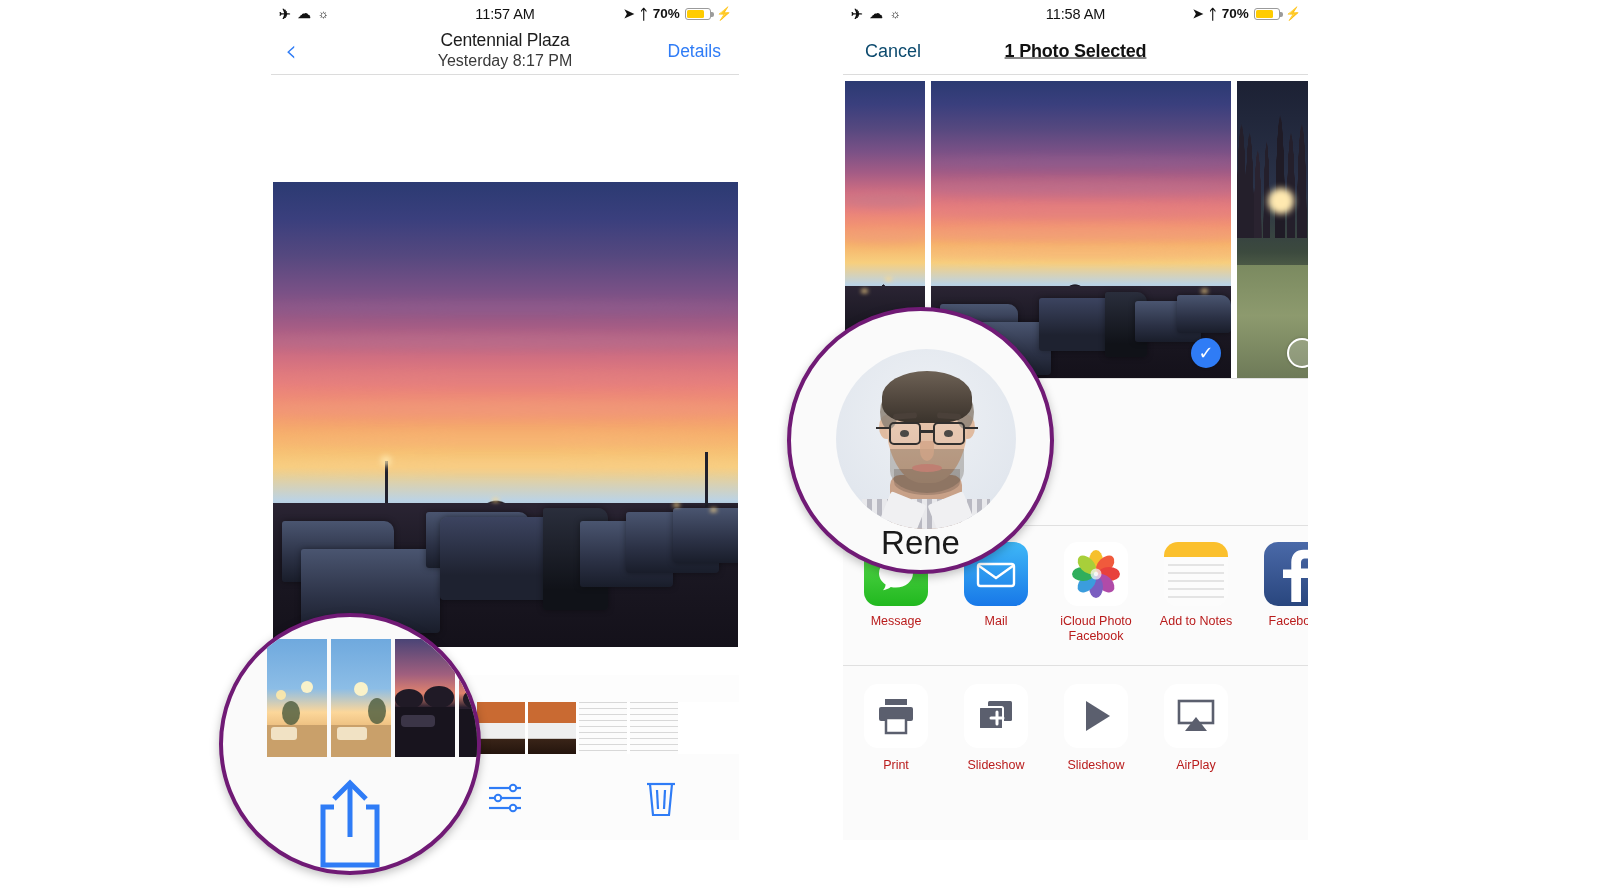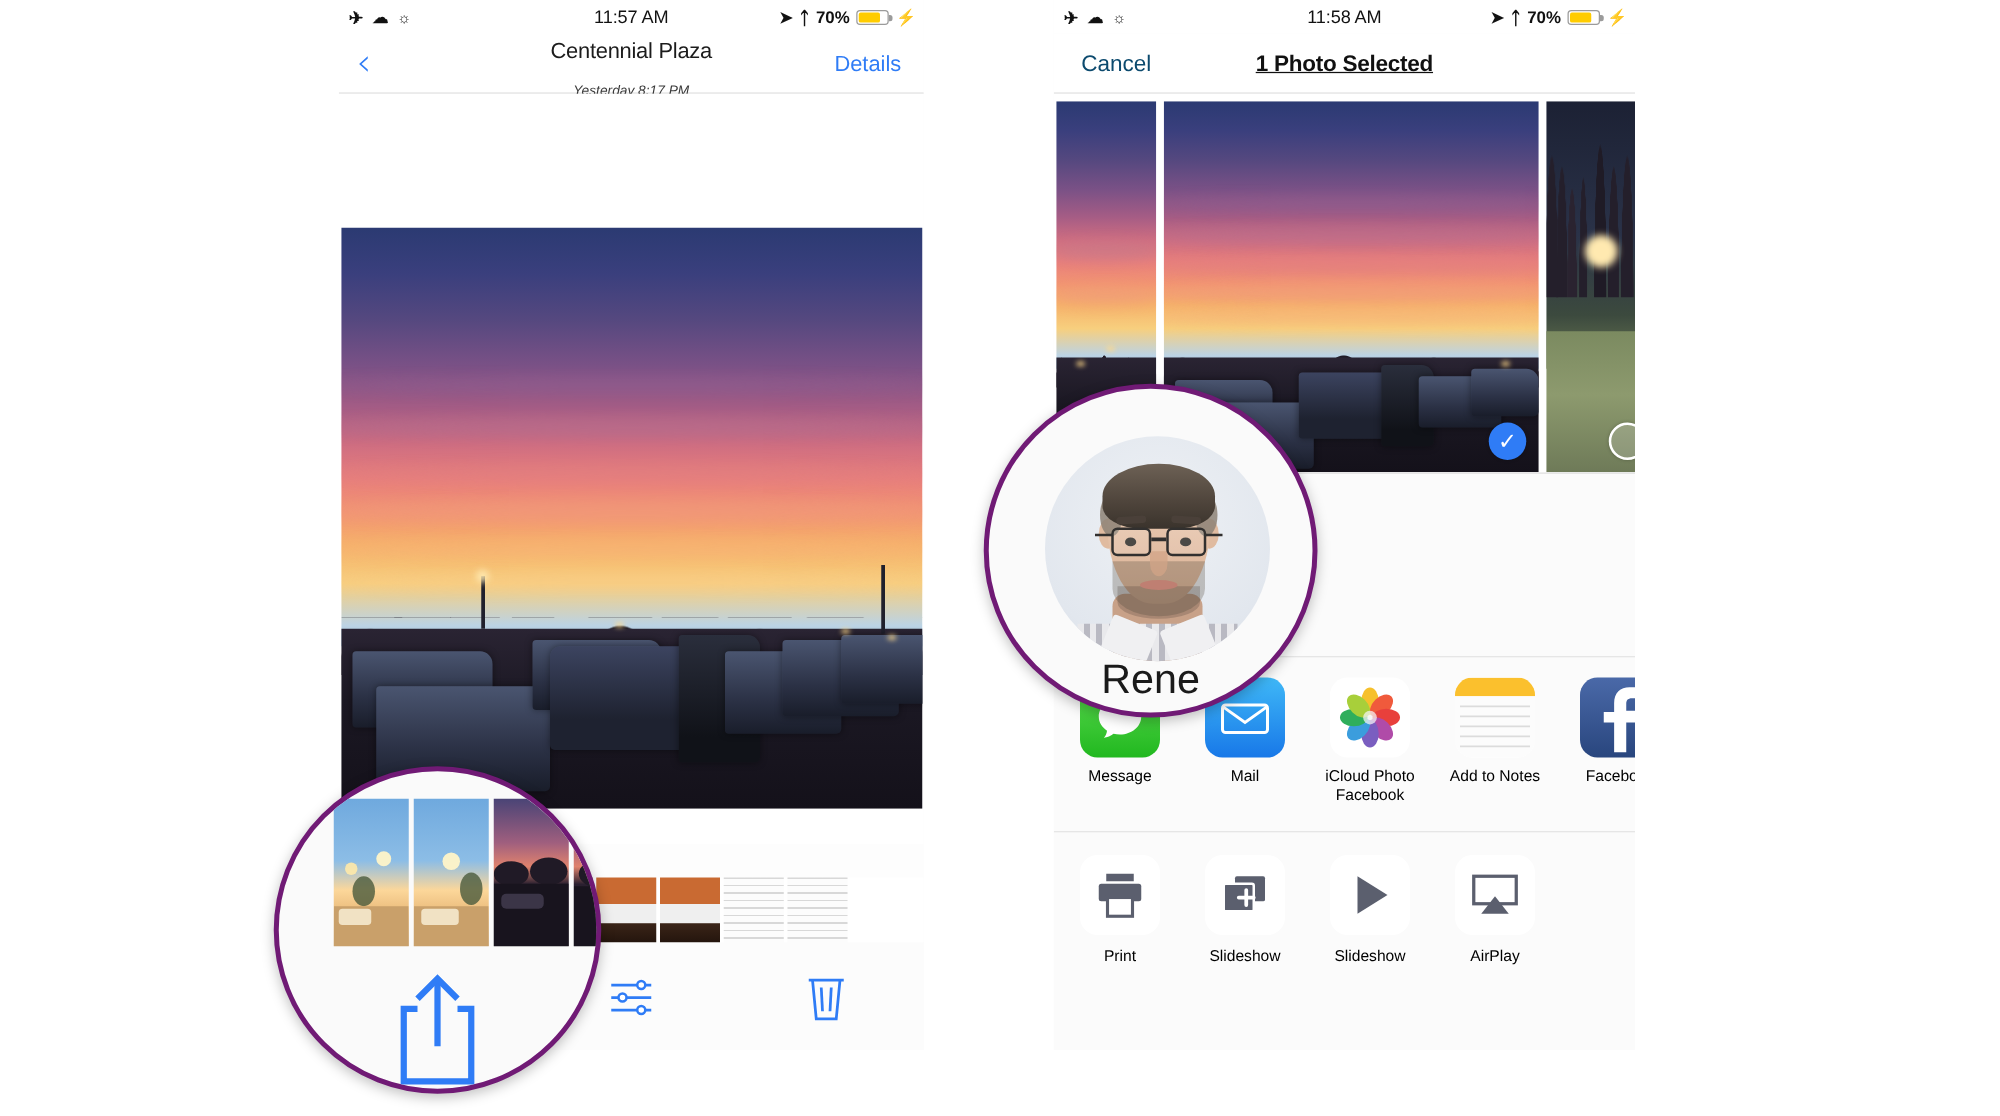--- a/index.html
+++ b/index.html
@@ -55,21 +55,21 @@
     position: relative; height: 48px; background:#ffffff;
     border-bottom: 1px solid #dcdcdc;
   }
   .nav-back {
     position:absolute; left: 14px; top: 50%; transform: translateY(-50%);
     color: #2f7cf6; font-size: 30px; font-weight: 300; line-height: 1;
     font-family: "DejaVu Sans", sans-serif;
   }
   .nav-title-wrap { position:absolute; left:0; right:0; top: 3px; text-align:center; }
   .nav-title { font-size: 17.5px; color:#1c1c1c; font-weight: 400; letter-spacing:-0.2px;}
-  .nav-sub { font-size: 11px; color:#3a3a3a; margin-top: 16px; font-style: italic; }
+  .nav-sub { font-size: 16px; color:#3a3a3a; margin-top: 1px; }
   .nav-right {
     position:absolute; right: 18px; top: 50%; transform: translateY(-50%);
     color: #2f7cf6; font-size: 17.5px; padding-left: 24px;
   }
 
   
   .photo-area { position: relative; height: 600px; background:#fff; }
   .main-photo {
     position:absolute; left: 2px; top: 107px; width: 465px; height: 465px;
     overflow:hidden;
@@ -179,21 +179,21 @@
   .share-sec {
     position:relative; background:#fbfbfb; height: 140px;
     padding: 16px 0 0 14px; display:flex; gap: 22px; overflow:hidden;
     border-bottom: 1px solid #e0e0e0;
   }
   .share-item { width: 78px; text-align:center; flex:0 0 auto; }
   .share-ic {
     width: 64px; height: 64px; border-radius: 14px; margin: 0 auto 8px;
     display:flex; align-items:center; justify-content:center; overflow:hidden;
   }
-  .share-lab { font-size: 12.5px; color:#000000; line-height: 1.2; }
+  .share-lab { font-size: 12.5px; color:#b91c1c; line-height: 1.2; }
 
   .ic-message { background: linear-gradient(180deg,#5fdc53 0%, #21b81f 100%); }
   .ic-mail    { background: linear-gradient(180deg,#3fb8f7 0%, #1878e8 100%); }
   .ic-icloud  { background:#fff; }
   .ic-notes   { background:#fff; position:relative; }
   .ic-fb      { background: linear-gradient(180deg,#4a69a8 0%, #29467e 100%); }
 
   .action-sec {
     position:relative; background:#fbfbfb; height: 148px;
     padding: 18px 0 0 14px; display:flex; gap: 22px; overflow:hidden;

